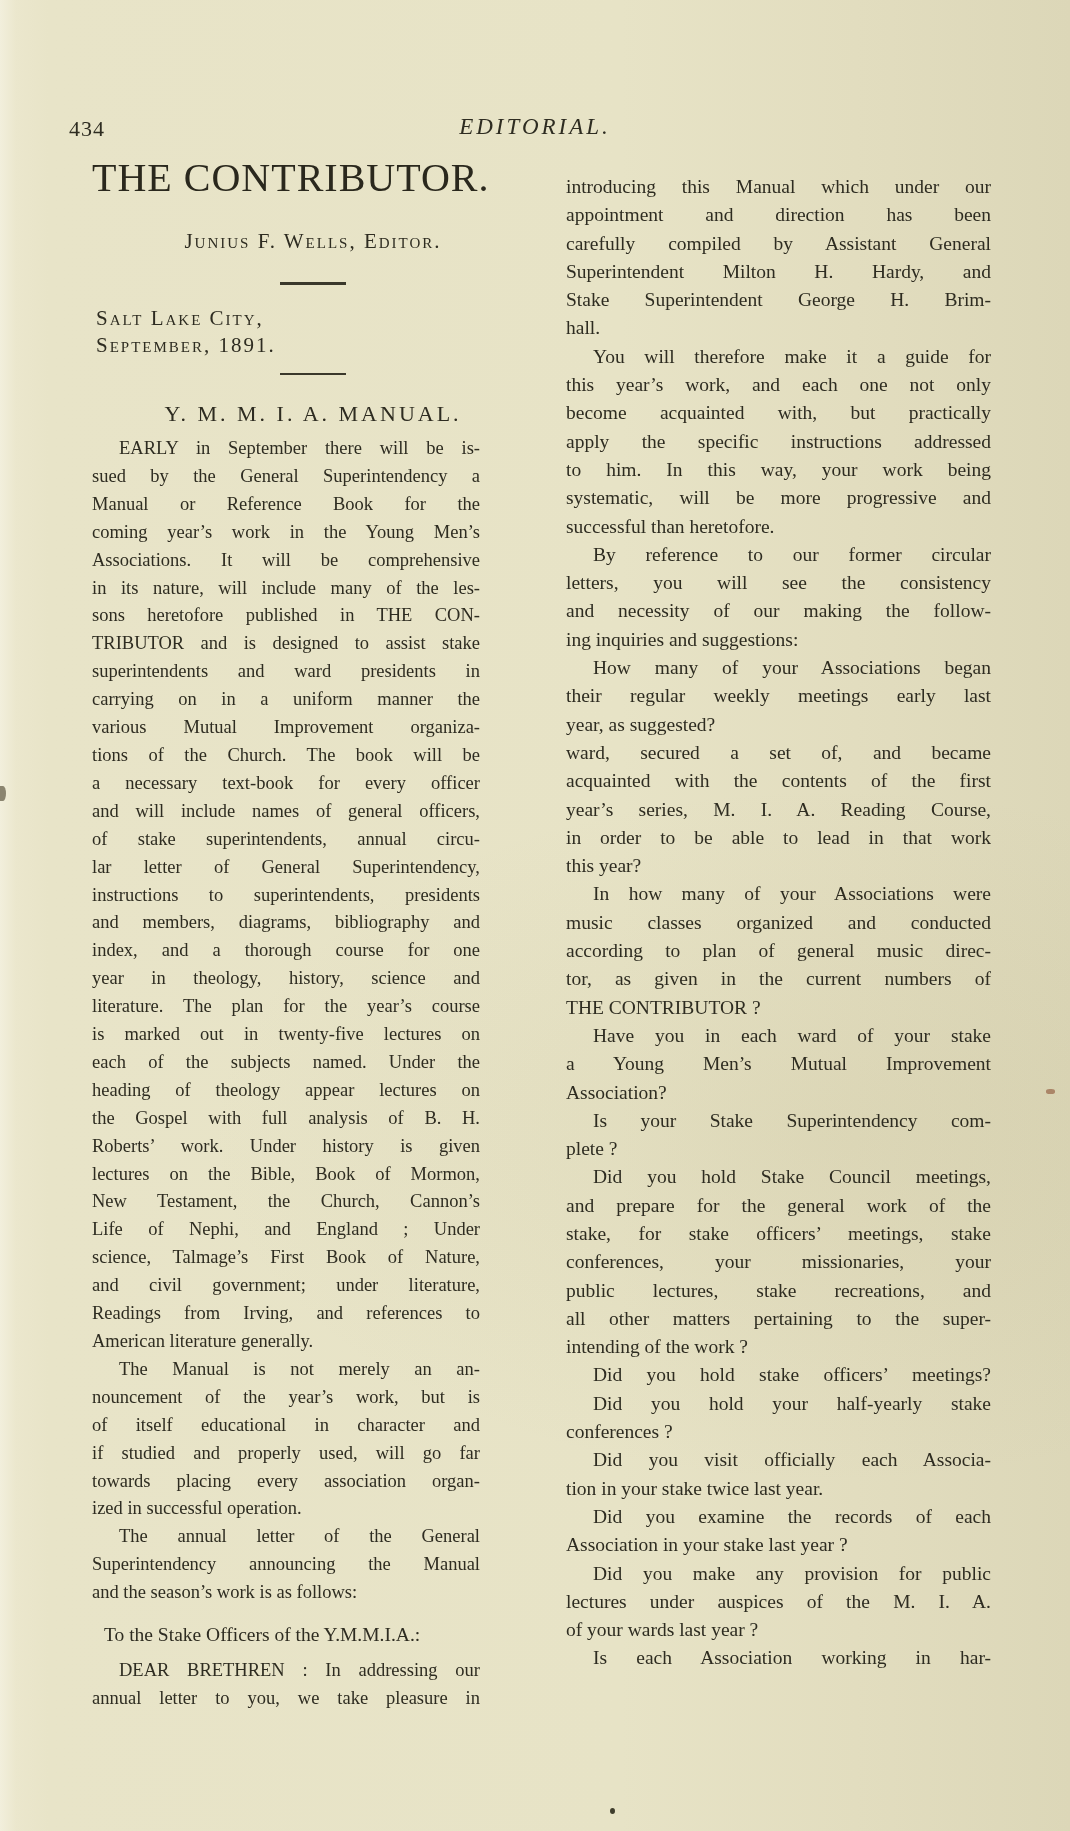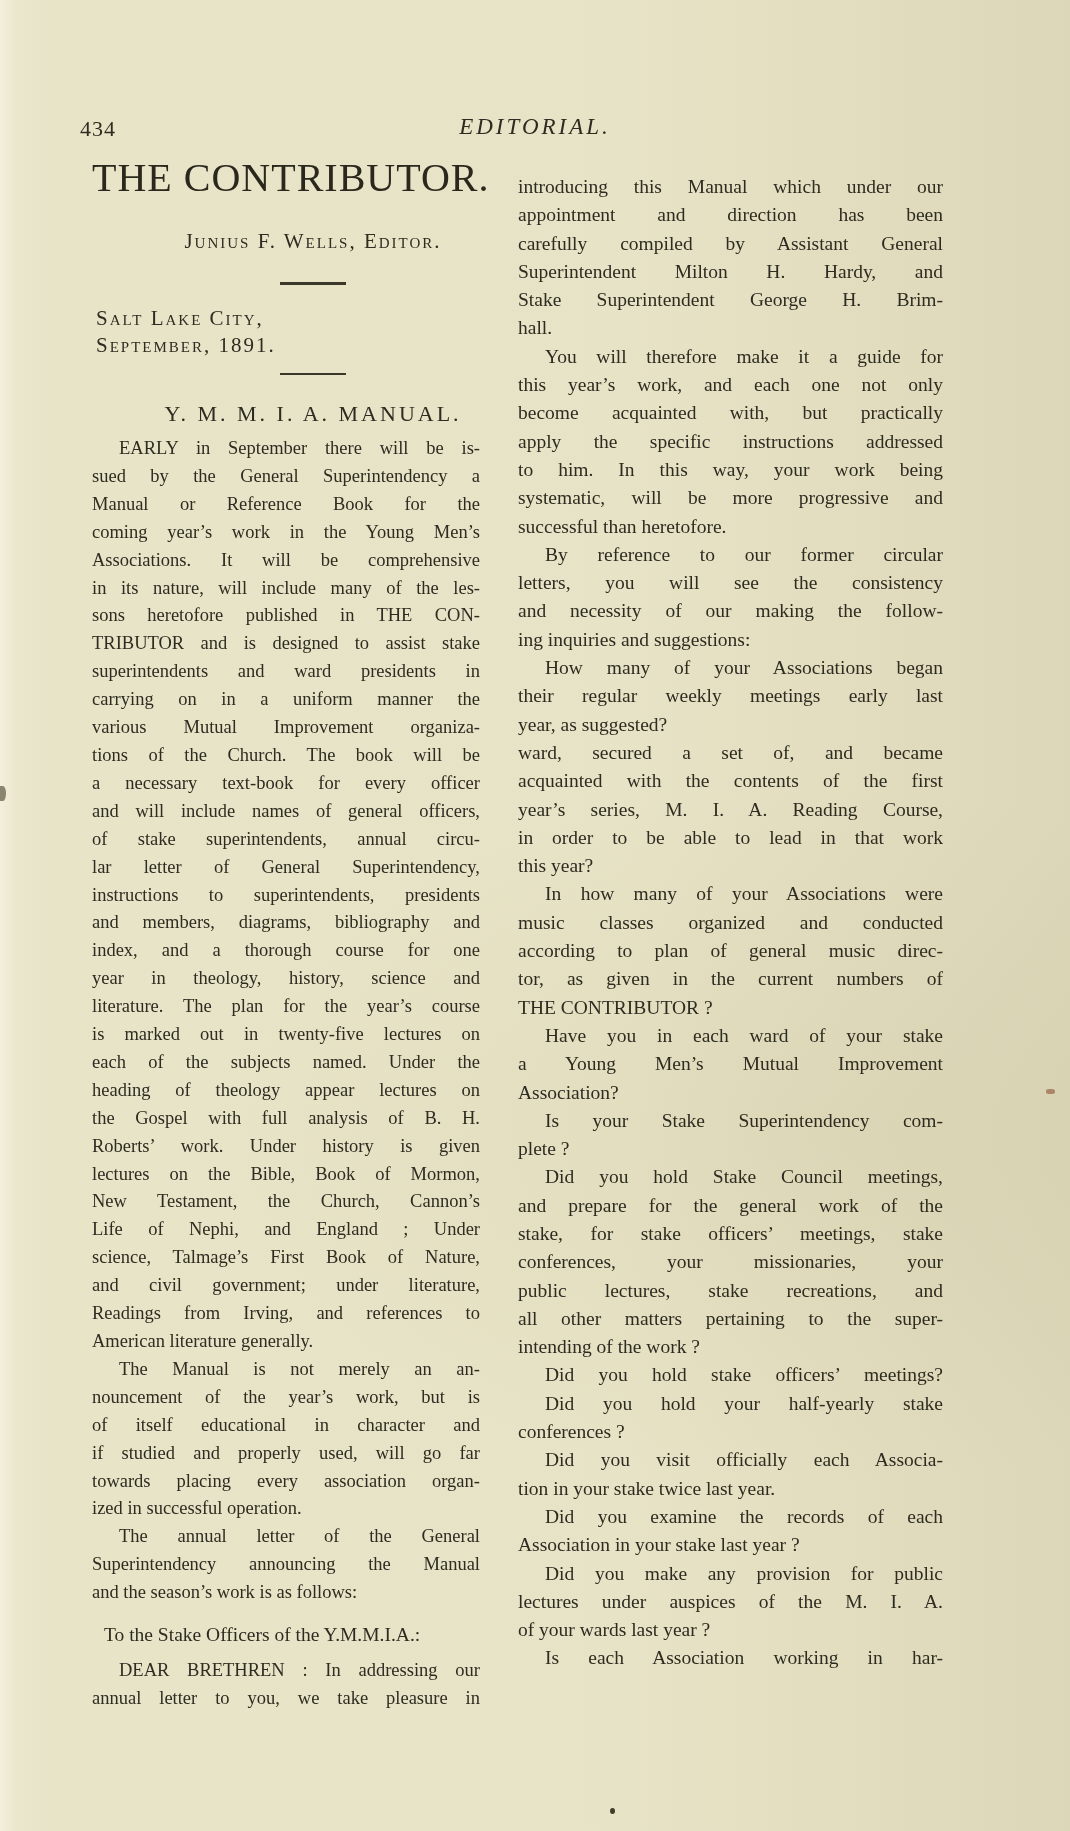--- a/index.html
+++ b/index.html
@@ -8,24 +8,24 @@
     position:relative;
     font-family:"Liberation Serif","DejaVu Serif",serif;
     color:#2e2c21;
     background:
       radial-gradient(ellipse 900px 500px at 78% 62%, rgba(160,150,100,0.10), rgba(160,150,100,0) 70%),
       linear-gradient(90deg, #f2efdc 0px, #ebe7cd 16px, #e8e4c8 48px, #e7e3c6 58%, #e2ddbf 80%, #dcd7b8 100%);
   }
   .page { position:absolute; inset:0; }
 
   .running-header { position:absolute; top:114px; left:0; width:1070px; height:30px; }
-  .pagenum { position:absolute; left:80px; top:2px; font-size:22px; letter-spacing:1px; }
+  .pagenum { position:absolute; left:69px; top:2px; font-size:22px; letter-spacing:1px; }
   .runhead { display:block; text-align:center; font-style:italic; font-size:23px; letter-spacing:3px; }
 
-  .columns { position:absolute; top:150px; left:92px; display:flex; gap:38px; }
+  .columns { position:absolute; top:150px; left:92px; display:flex; gap:86px; }
   .colL { width:388px; }
   .colR { width:425px; margin-top:15px; }
 
   h1 { margin-top:6px; font-size:40px; font-weight:normal; letter-spacing:1px;
        text-align:center; line-height:44px; color:#2a281d; white-space:nowrap; }
   .editor { margin-top:28px; font-size:21px; letter-spacing:2px; text-align:center; line-height:26px; }
   .smallcaps { font-variant:small-caps; }
   .shift { transform:translateX(27px); }
   .rule { width:66px; height:2.5px; background:#3a382b; margin:28px auto 0 auto; }
   .rule + .dateline { margin-top:20px;flex-direction:column; }

